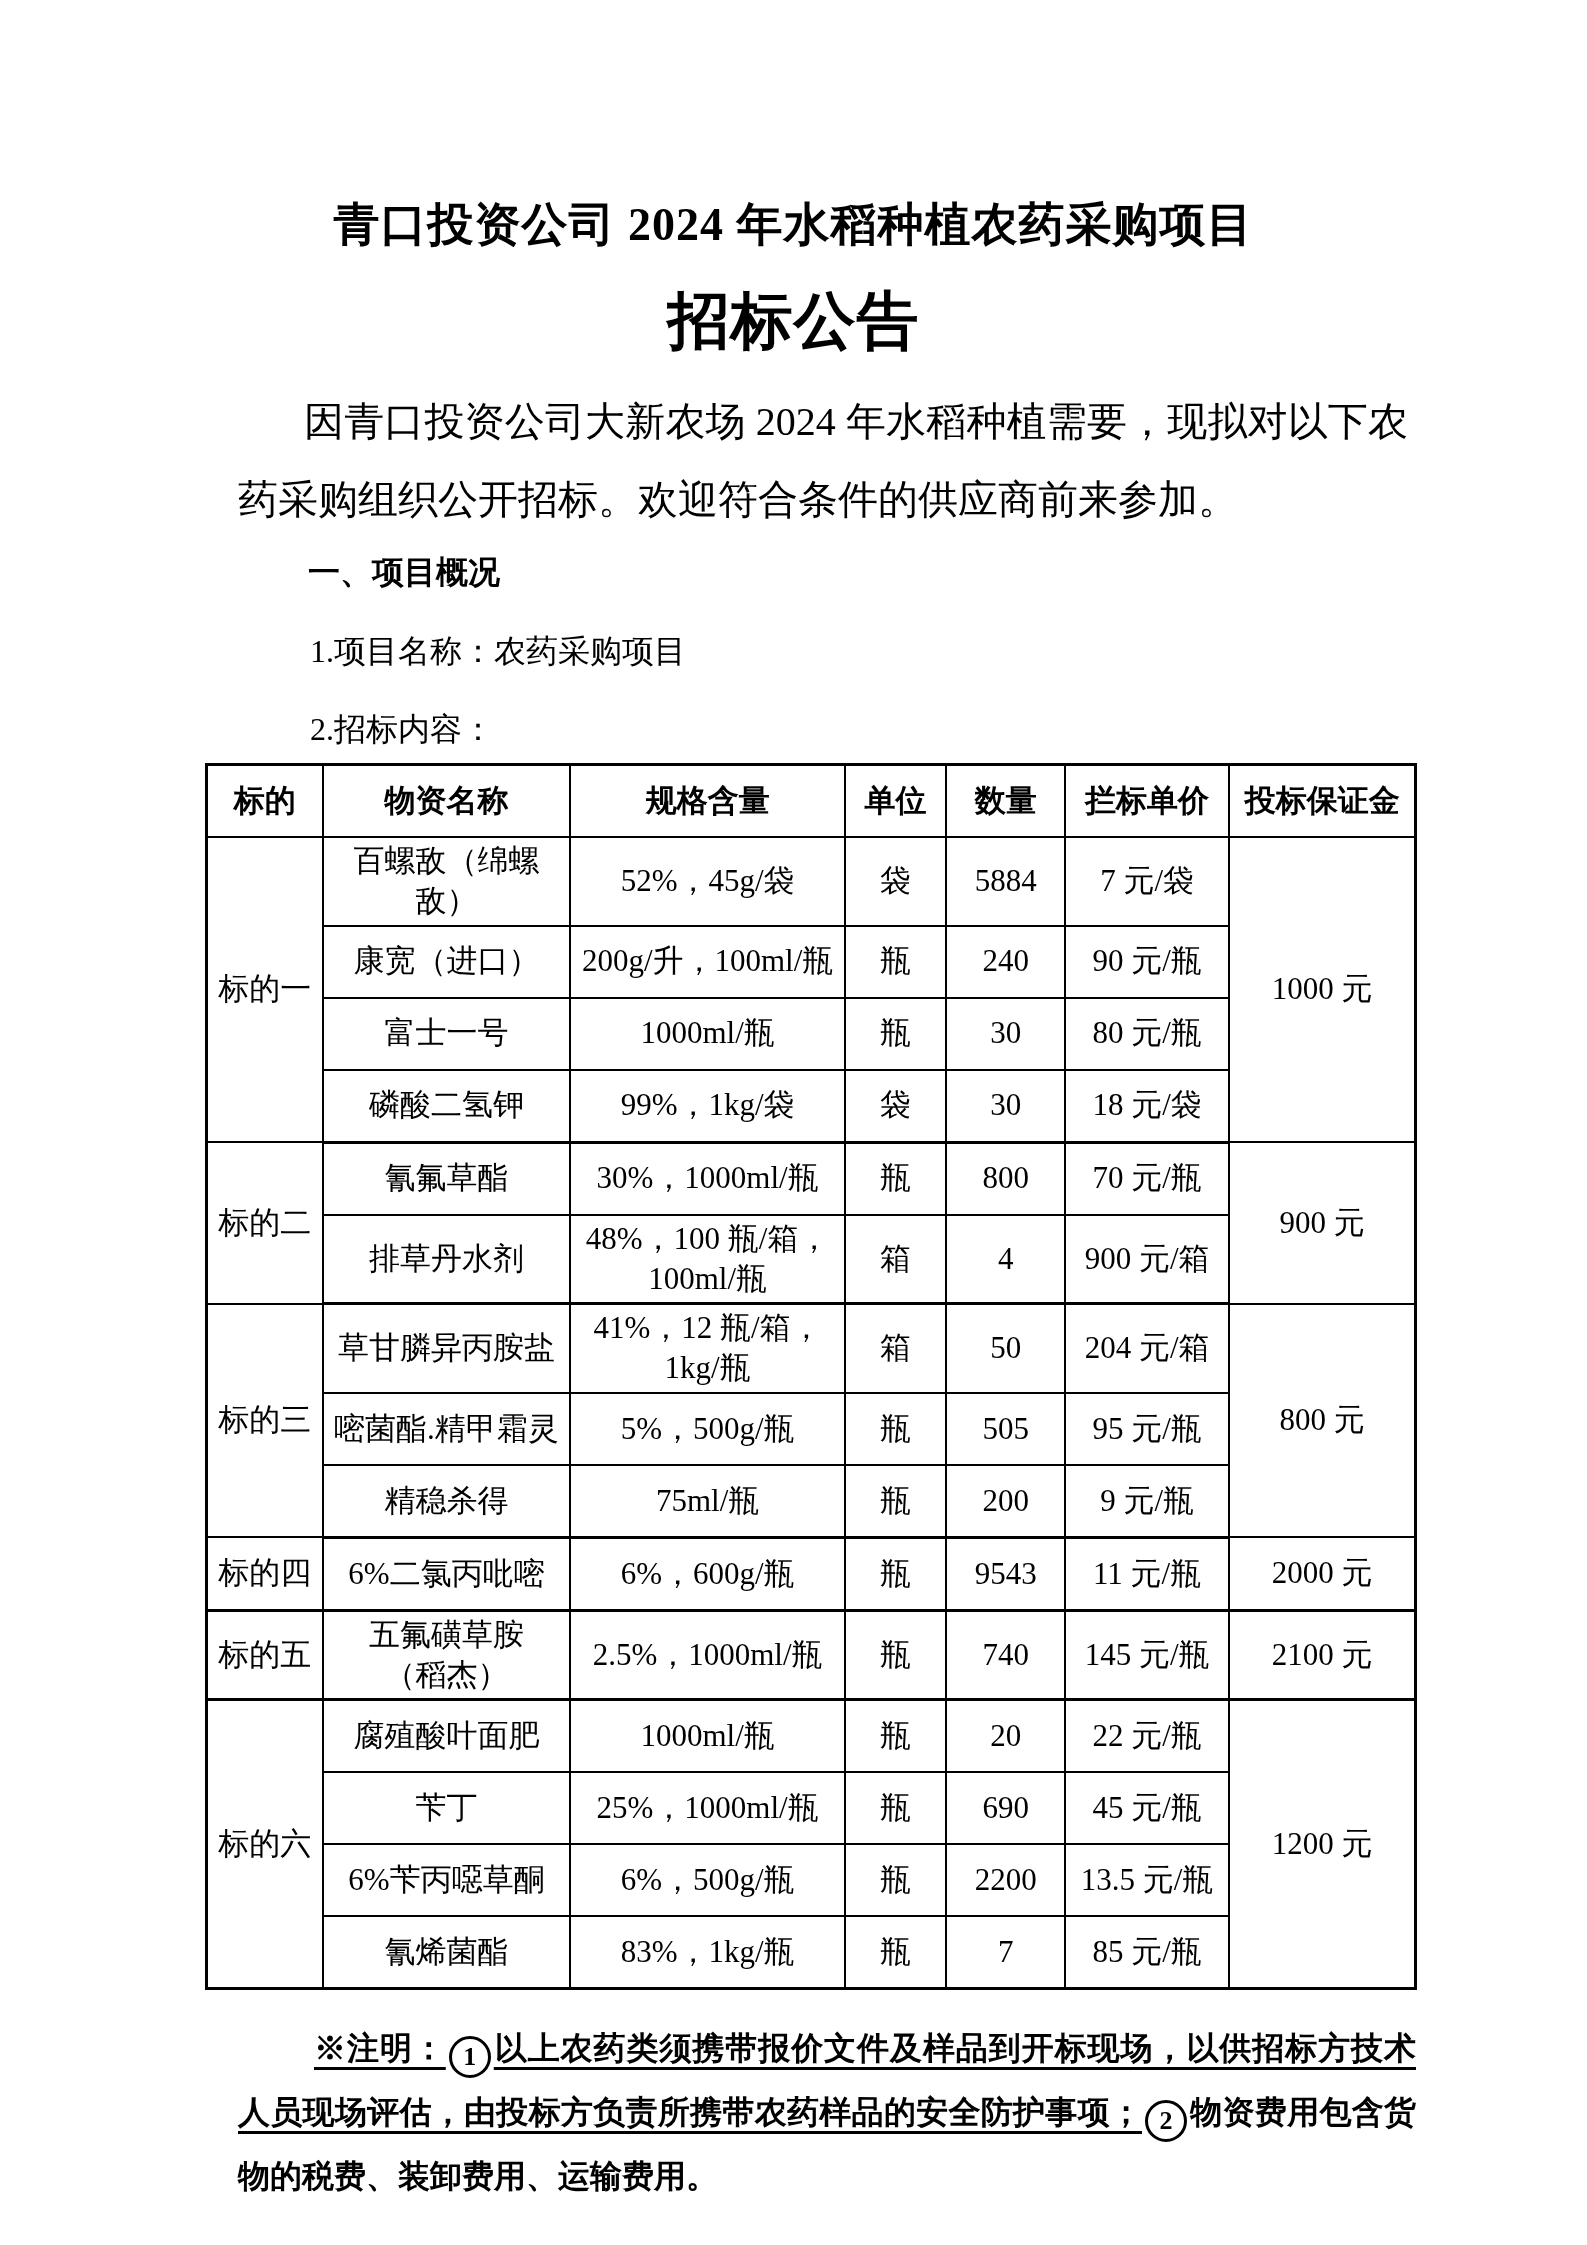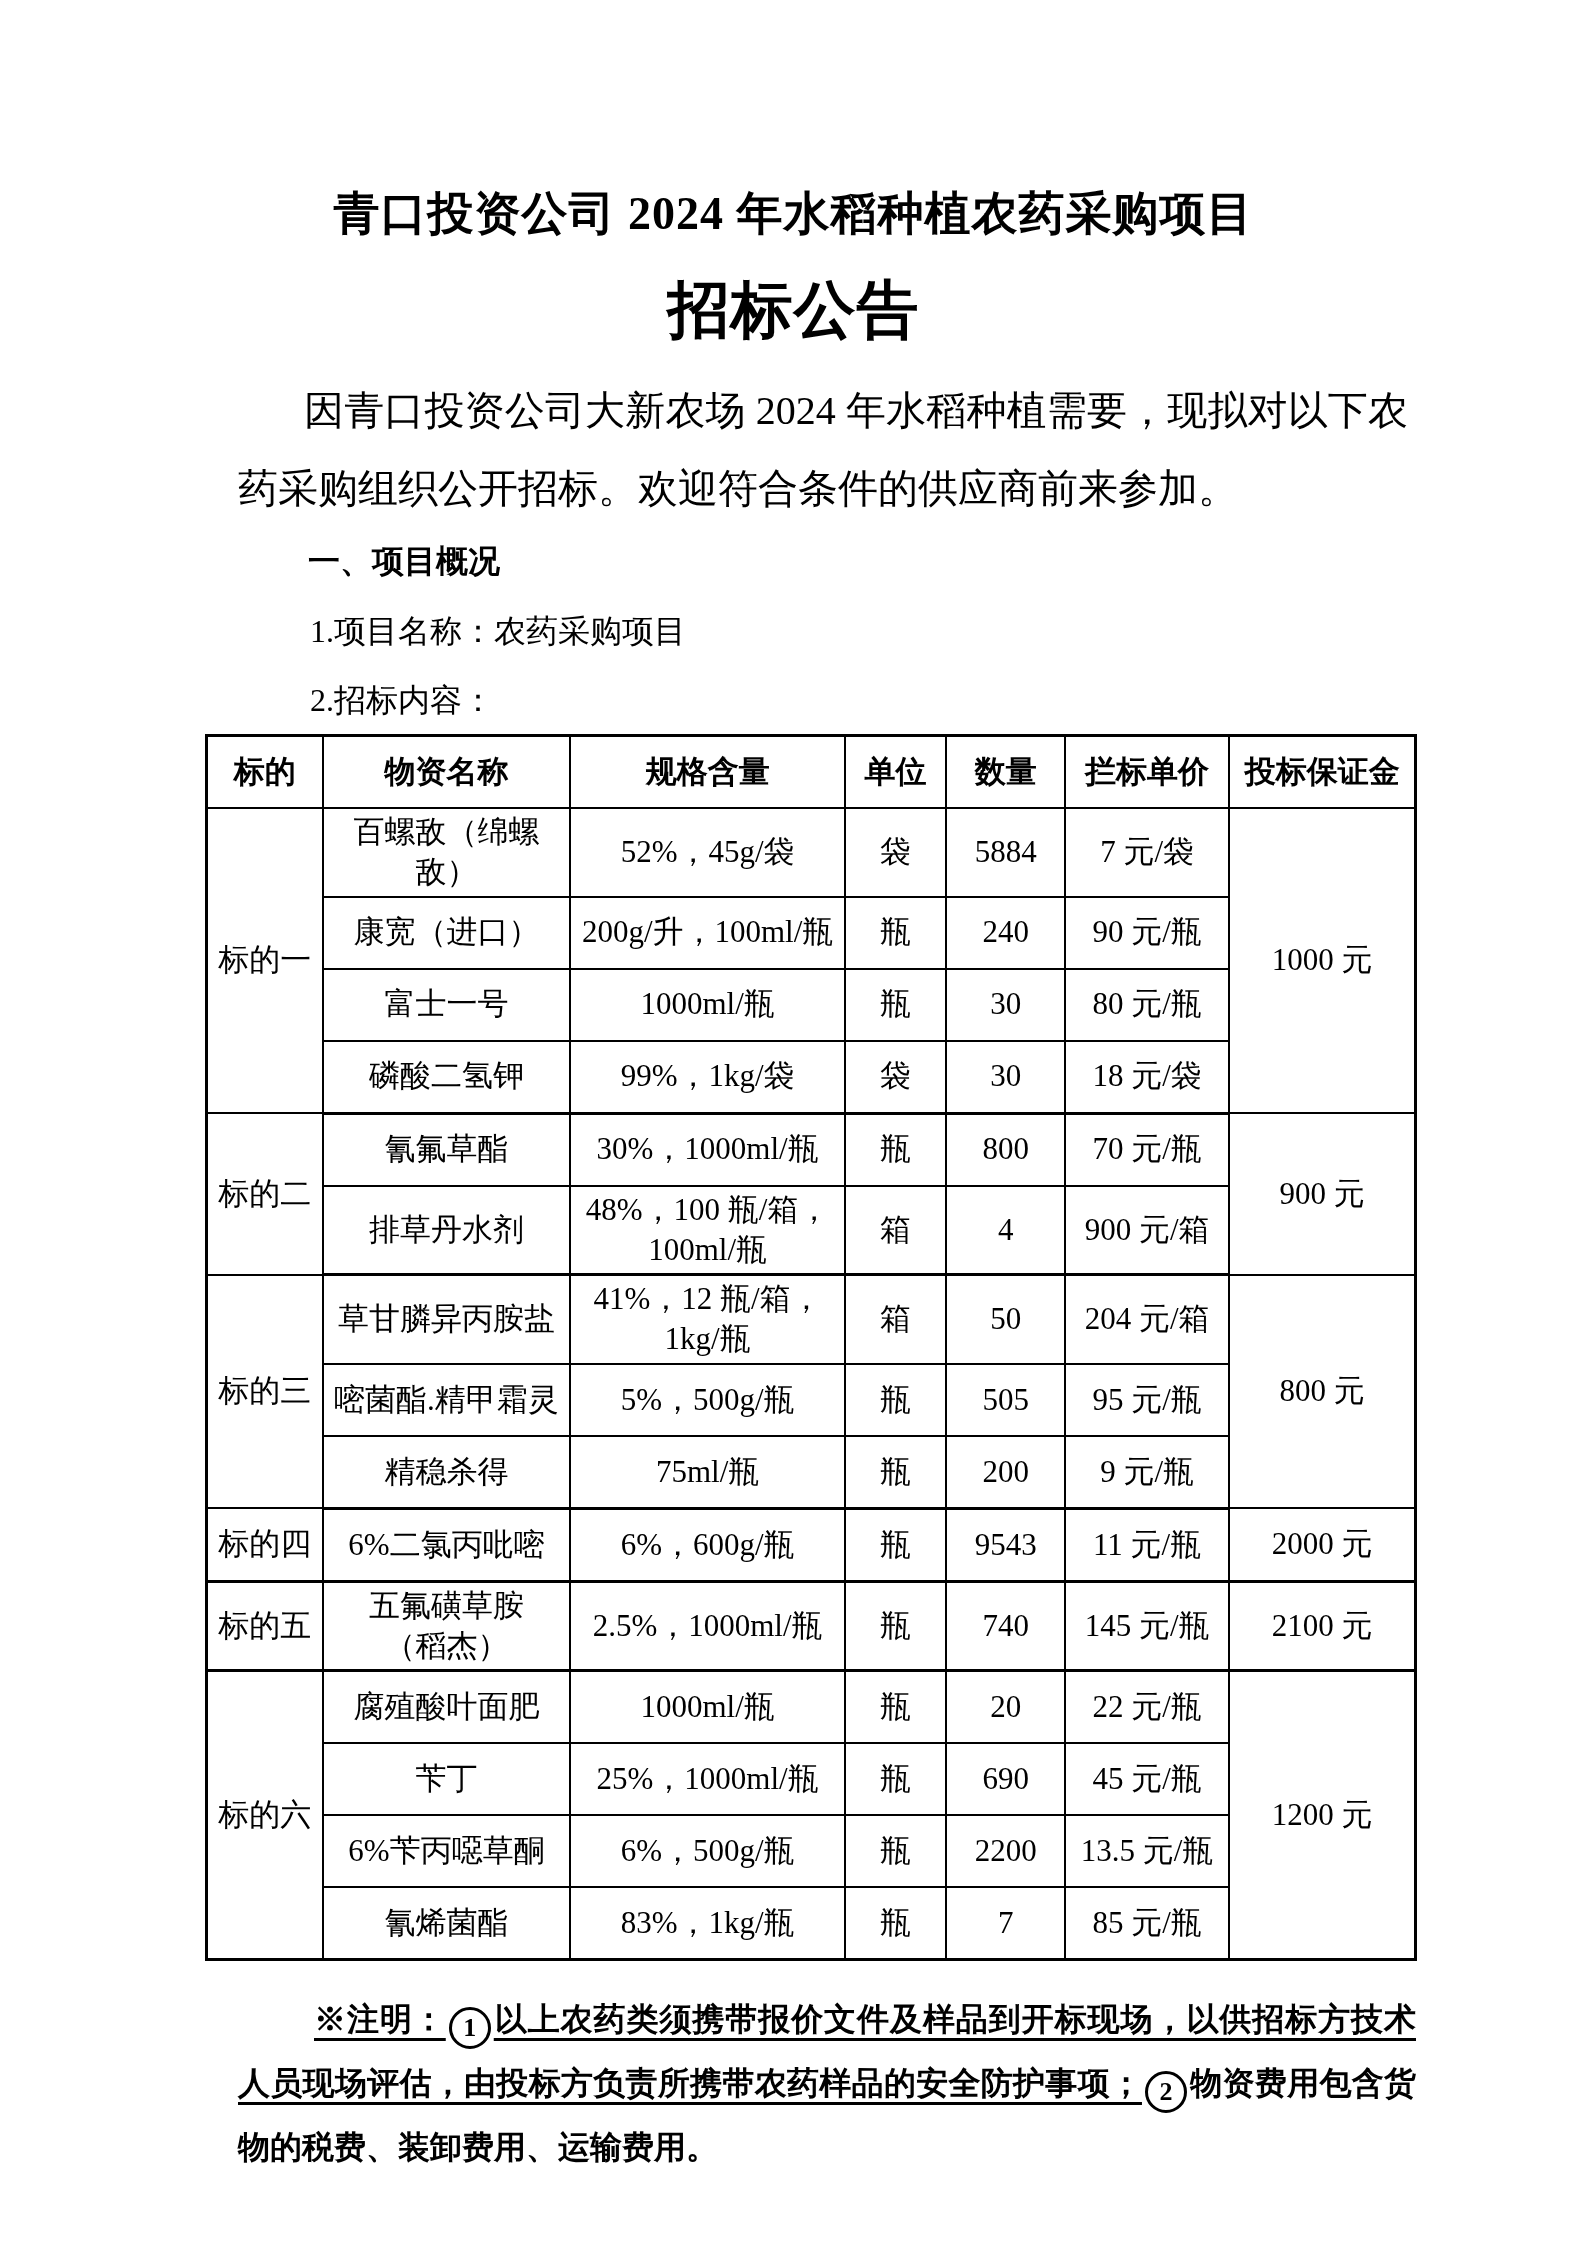--- a/index.html
+++ b/index.html
@@ -7,40 +7,40 @@
     width:1587px;height:2245px;
     margin:0 auto;
     background:#ffffff;
     color:#000;
     font-family:"Liberation Serif","DejaVu Serif",serif;
     box-sizing:border-box;
     overflow:hidden;
     position:relative;
   }
   .title{
-    margin:0;padding-top:184px;
+    margin:11px;padding-top:184px;
     font-size:46px;line-height:1.3;font-weight:bold;
     text-align:center;letter-spacing:1px;
   }
   .subtitle{
     margin:26px 0 12px;
     font-size:62px;line-height:1.3;font-weight:bold;
     text-align:center;letter-spacing:1px;
   }
   .intro{
     margin:22px 0 0 238px;width:1170px;
     font-size:40px;line-height:1.95;
     text-align:justify;text-indent:66px;
   }
   .sec-heading{
     margin:12px 0 0 308px;
     font-size:32px;font-weight:bold;line-height:1.35;
   }
   .sub-item{
-    margin:26px 0 0 310px;
+    margin:35px 0 0 310px;
     font-size:32px;line-height:1.35;
   }
   table.bid-table{
     margin:12px 0 0 205px;
     width:1212px;
     border-collapse:collapse;
     table-layout:fixed;
     border:3px solid #000;
   }
   .bid-table th,.bid-table td{

